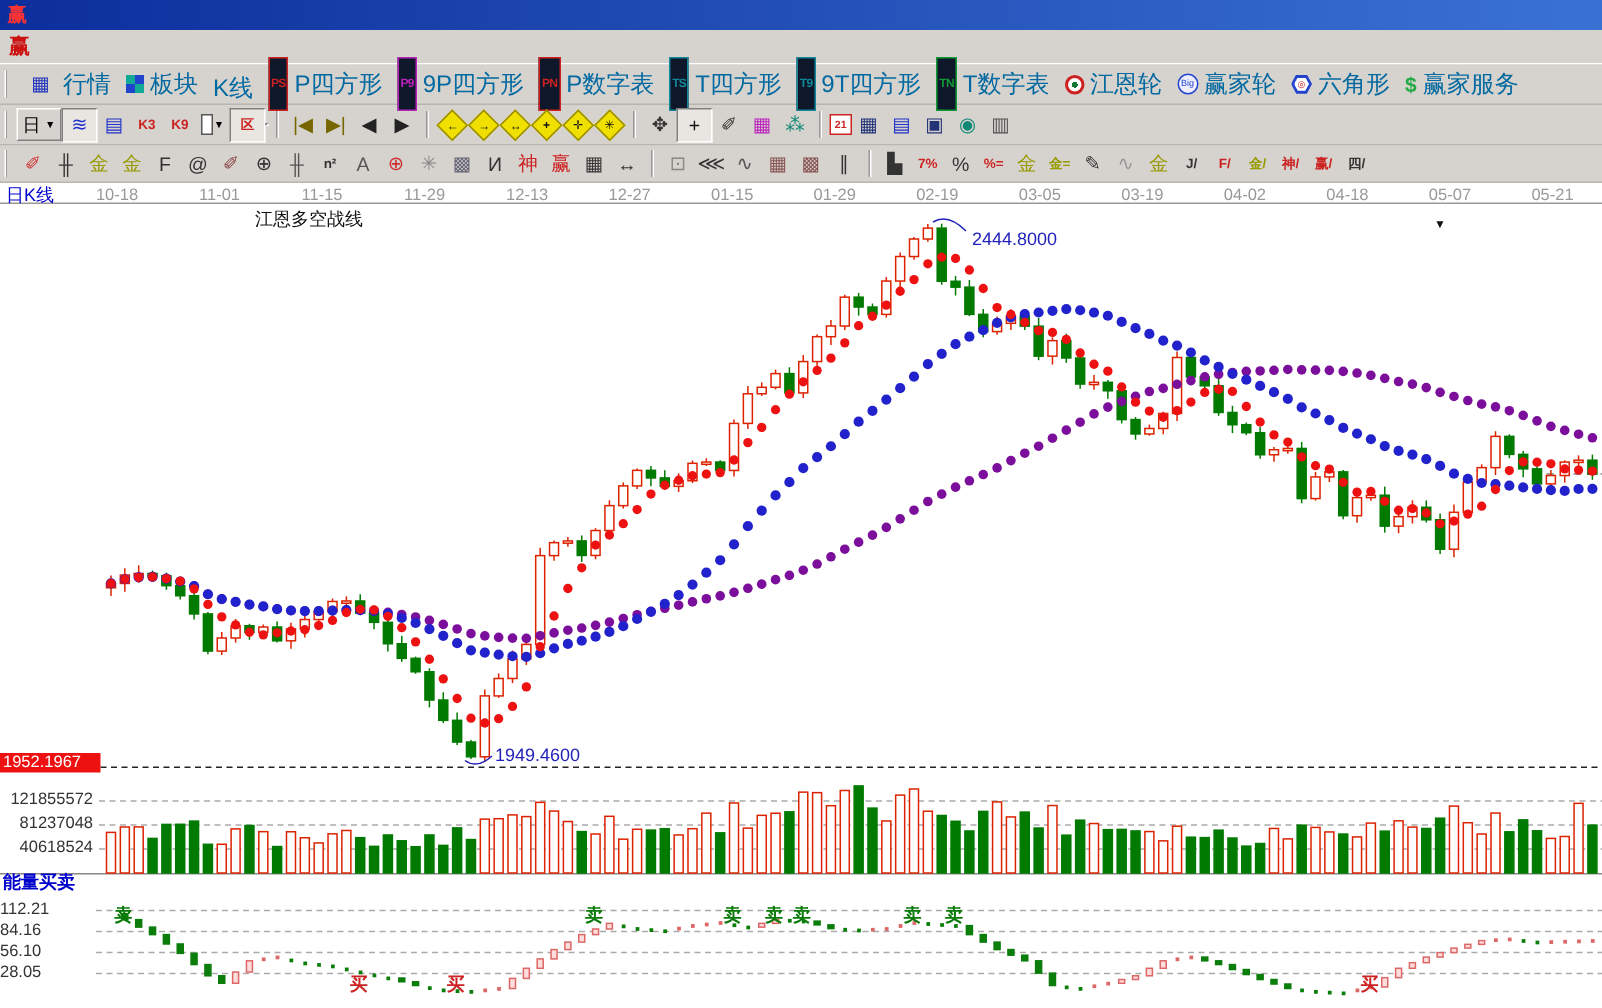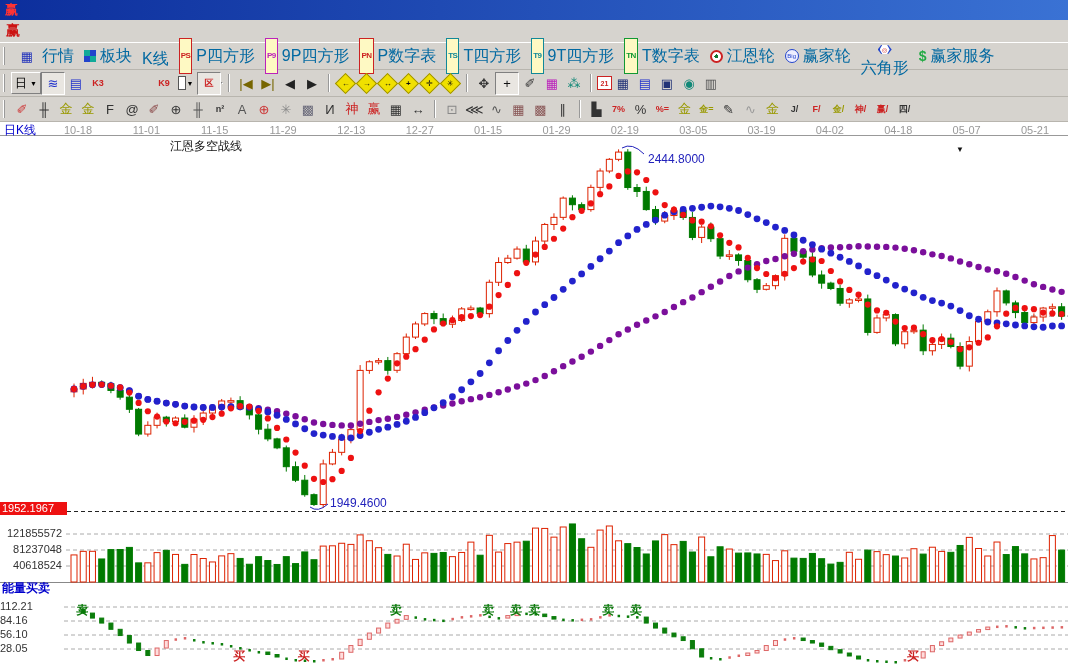--- a/index.html
+++ b/index.html
@@ -18,21 +18,21 @@
   .grip{width:3px;height:18px;margin:0 5px 0 3px;
     background:linear-gradient(90deg,#fff 0 1px,#999 1px 2px,transparent 2px);}
   .vsep{width:0;height:18px;margin:0 5px;border-left:1px solid #999;border-right:1px solid #fff;}
   .tbtn{display:flex;align-items:center;gap:4px;padding:1px 5px;height:22px;}
   .tbtn .lbl{font-size:16px;color:#0369a1;white-space:nowrap;}
   .ibtn{min-width:22px;height:21px;display:flex;align-items:center;justify-content:center;
     font-size:13px;padding:0 2px;box-sizing:border-box;}
   .ibtn.small{font-size:9px;font-weight:bold;}
   .pressed{background:#e9e6e1;border:1px solid;border-color:#808080 #fff #fff #808080;}
   .box-ic{font-size:8px;font-weight:bold;border:1px solid;padding:12px 1px;line-height:10px;
-    background:#fef9c3;letter-spacing:-0.5px;}
+    background:#0f172a;letter-spacing:-0.5px;}
   .blocks-ic{width:12px;height:12px;
     background:conic-gradient(#2244cc 0 90deg,#11aa99 0 180deg,#2244cc 0 270deg,#11aa99 0);}
   .wheel-ic{width:13px;height:13px;border-radius:50%;border:2px solid #cc2222;box-sizing:border-box;
     background:radial-gradient(circle,#117733 0 2px,#fff 2px);}
   .bigwheel-ic{width:14px;height:14px;border-radius:50%;border:1px solid #2244cc;box-sizing:border-box;
     font-size:6px;color:#2244cc;display:flex;align-items:center;justify-content:center;background:#eef;}
   .hex-ic{width:14px;height:13px;background:#2244cc;
     clip-path:polygon(25% 0,75% 0,100% 50%,75% 100%,25% 100%,0 50%);
     display:flex;align-items:center;justify-content:center;}
   .hex-in{width:10px;height:9px;background:#fff;
@@ -116,21 +116,21 @@
         <span class="lbl">T数字表</span>
       </span>
       <span class="tbtn" style="display: flex; align-items: center;">
         <span class="wheel-ic"></span>
         <span class="lbl">江恩轮</span>
       </span>
       <span class="tbtn" style="display: flex; align-items: center;">
         <span class="bigwheel-ic">Big</span>
         <span class="lbl">赢家轮</span>
       </span>
-      <span class="tbtn" style="display: flex; align-items: center; flex-direction: column;">
+      <span class="tbtn" style="display: flex; align-items: center;">
         <span class="hex-ic">
           <span class="hex-in">◎</span>
         </span>
         <span class="lbl">六角形</span>
       </span>
       <span class="tbtn" style="display: flex; align-items: center;">
         <span class="dollar-ic">$</span>
         <span class="lbl">赢家服务</span>
       </span>
     </div>
@@ -144,21 +144,21 @@
       </span>
       <span class="ibtn-wrap pressed" style="display: flex; align-items: center;">
         <span class="ibtn" style="color: rgb(34, 51, 204);">≋</span>
       </span>
       <span class="ibtn-wrap" style="display: flex; align-items: center;">
         <span class="ibtn" style="color: rgb(34, 51, 204);">▤</span>
       </span>
       <span class="ibtn-wrap" style="display: flex; align-items: center;">
         <span class="ibtn small" style="color: rgb(204, 34, 34);">K3</span>
       </span>
-      <span class="ibtn-wrap" style="display: flex; align-items: center; margin-left: 44px;">
+      <span class="ibtn-wrap" style="display: flex; align-items: center;">
         <span class="ibtn small" style="color: rgb(204, 34, 34);">K9</span>
       </span>
       <span class="ibtn-wrap" style="display: flex; align-items: center;">
         <span class="ibtn">
           <span class="candle-mini"></span>
           <span style="font-size: 7px;">▼</span>
         </span>
       </span>
       <span class="ibtn-wrap pressed" style="display: flex; align-items: center;">
         <span class="ibtn small" style="color: rgb(204, 34, 34);">区</span>

